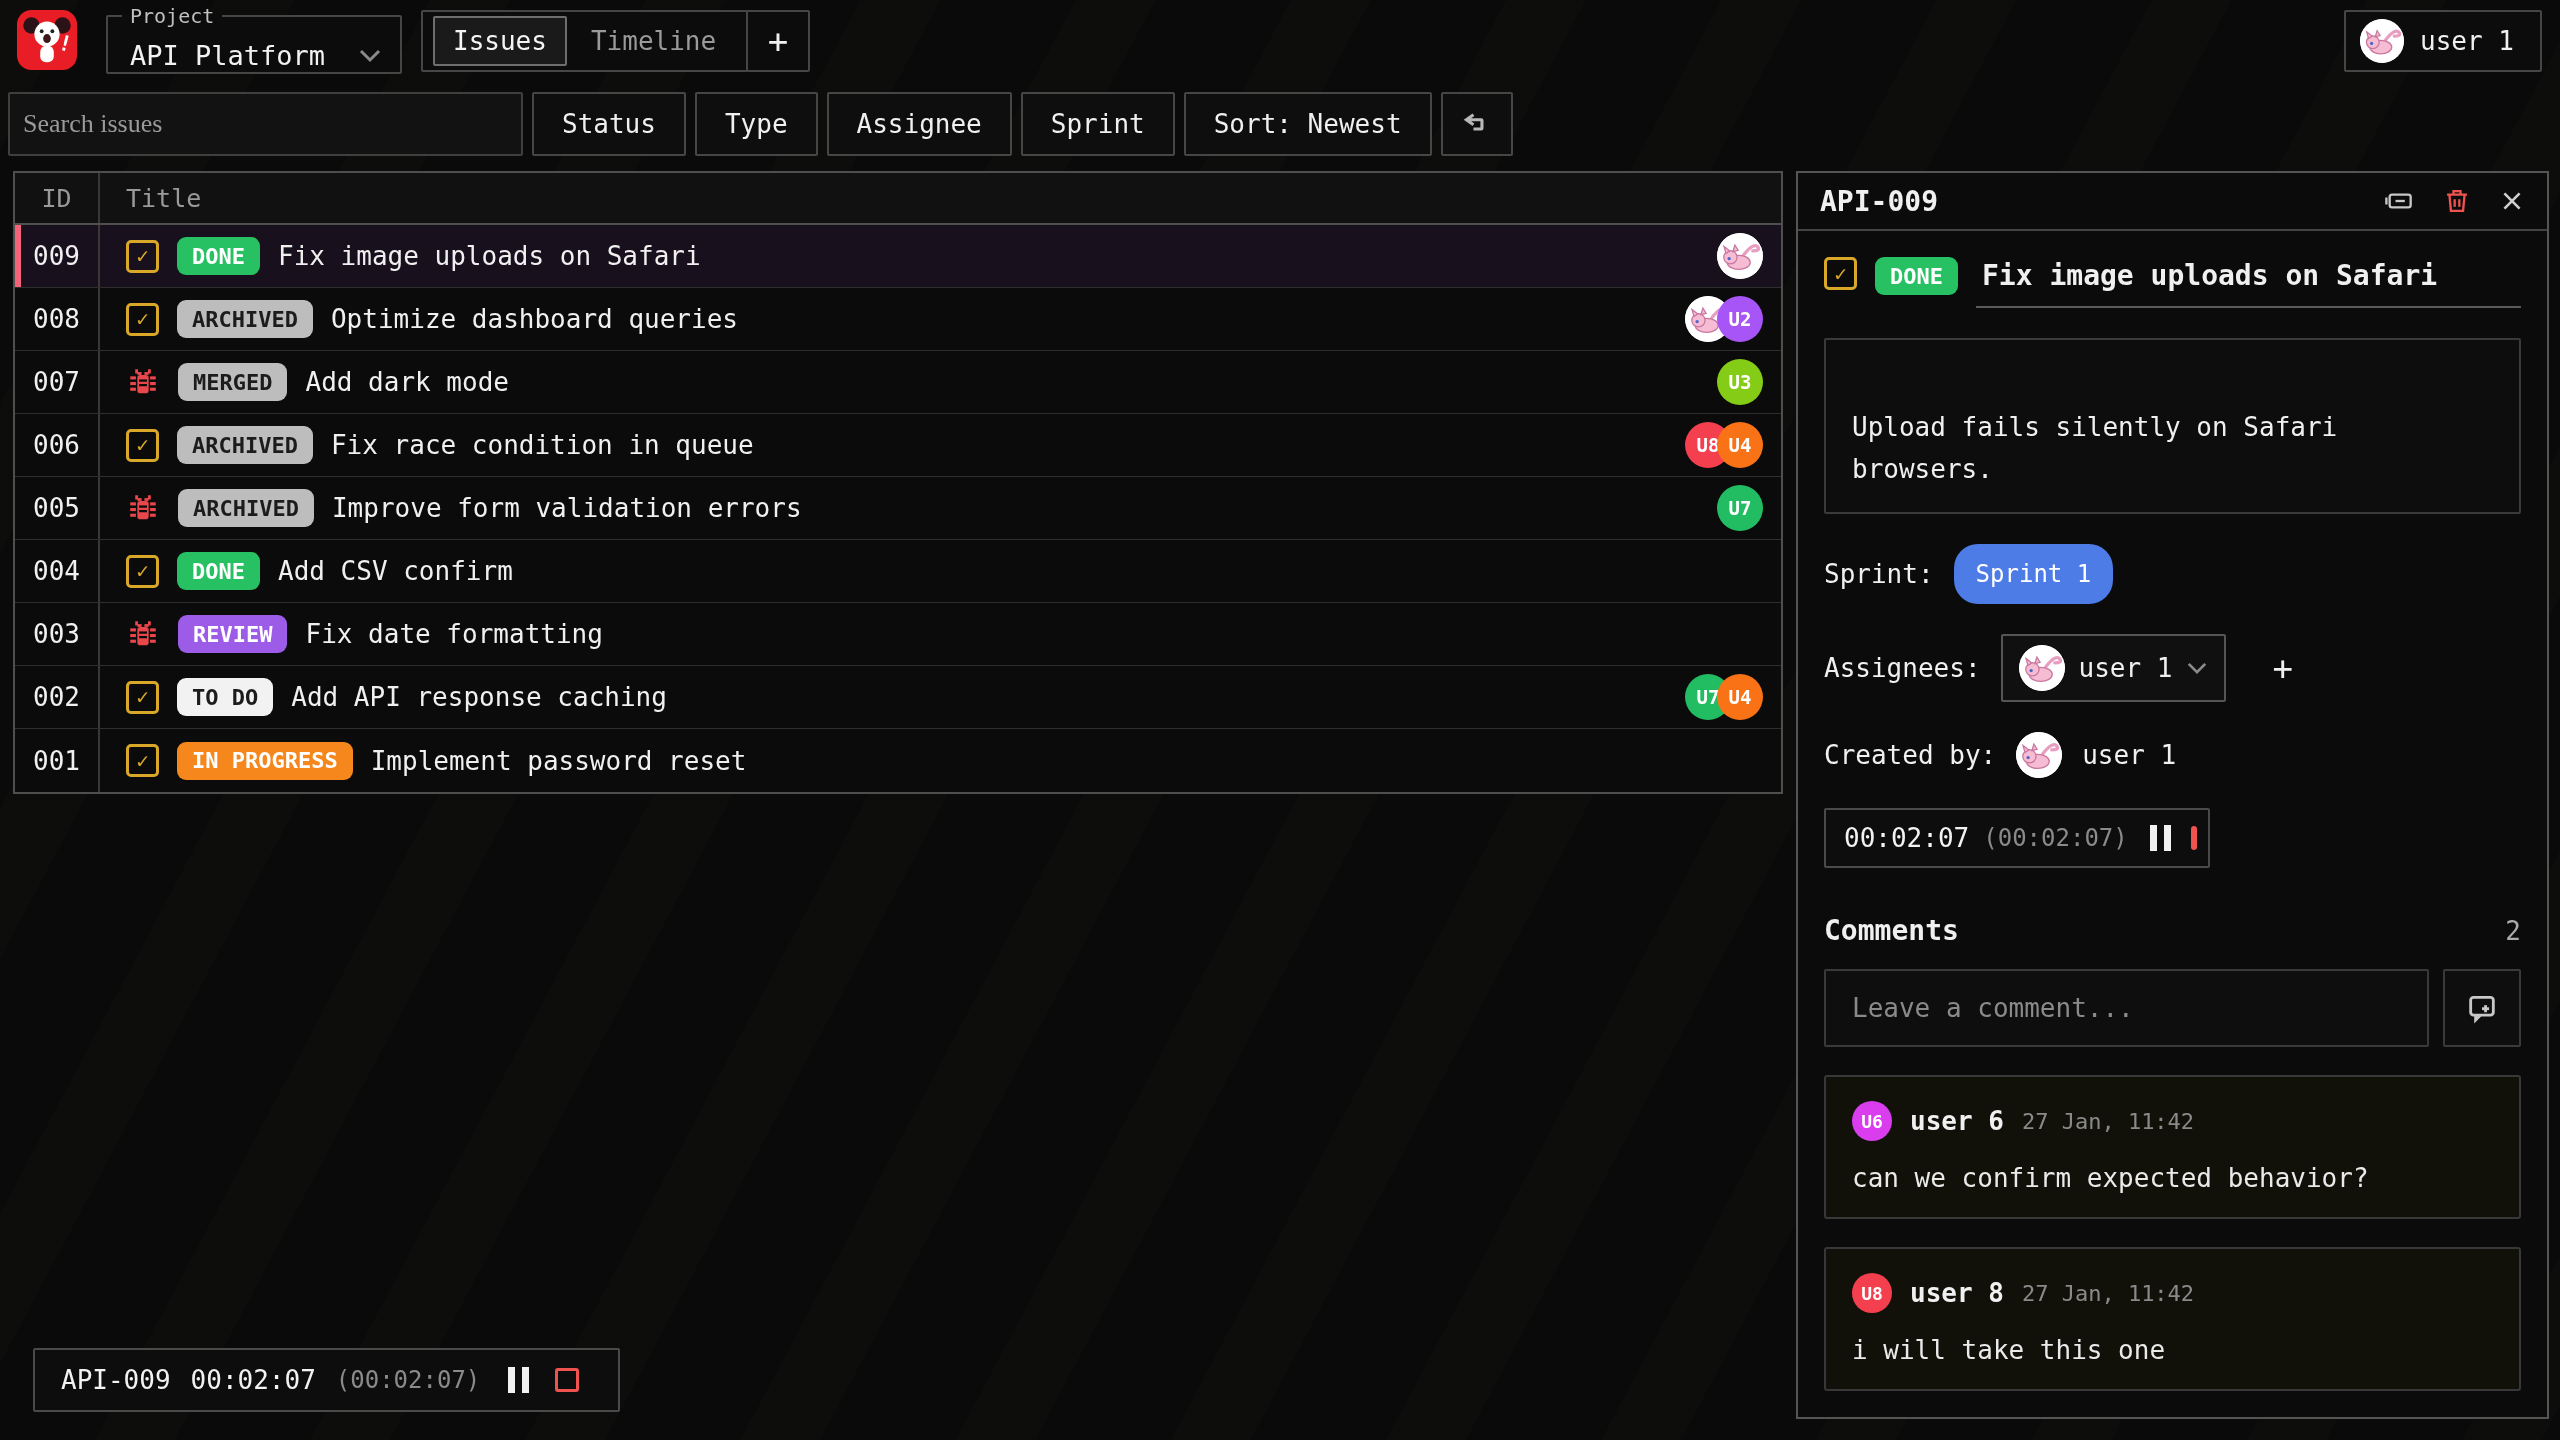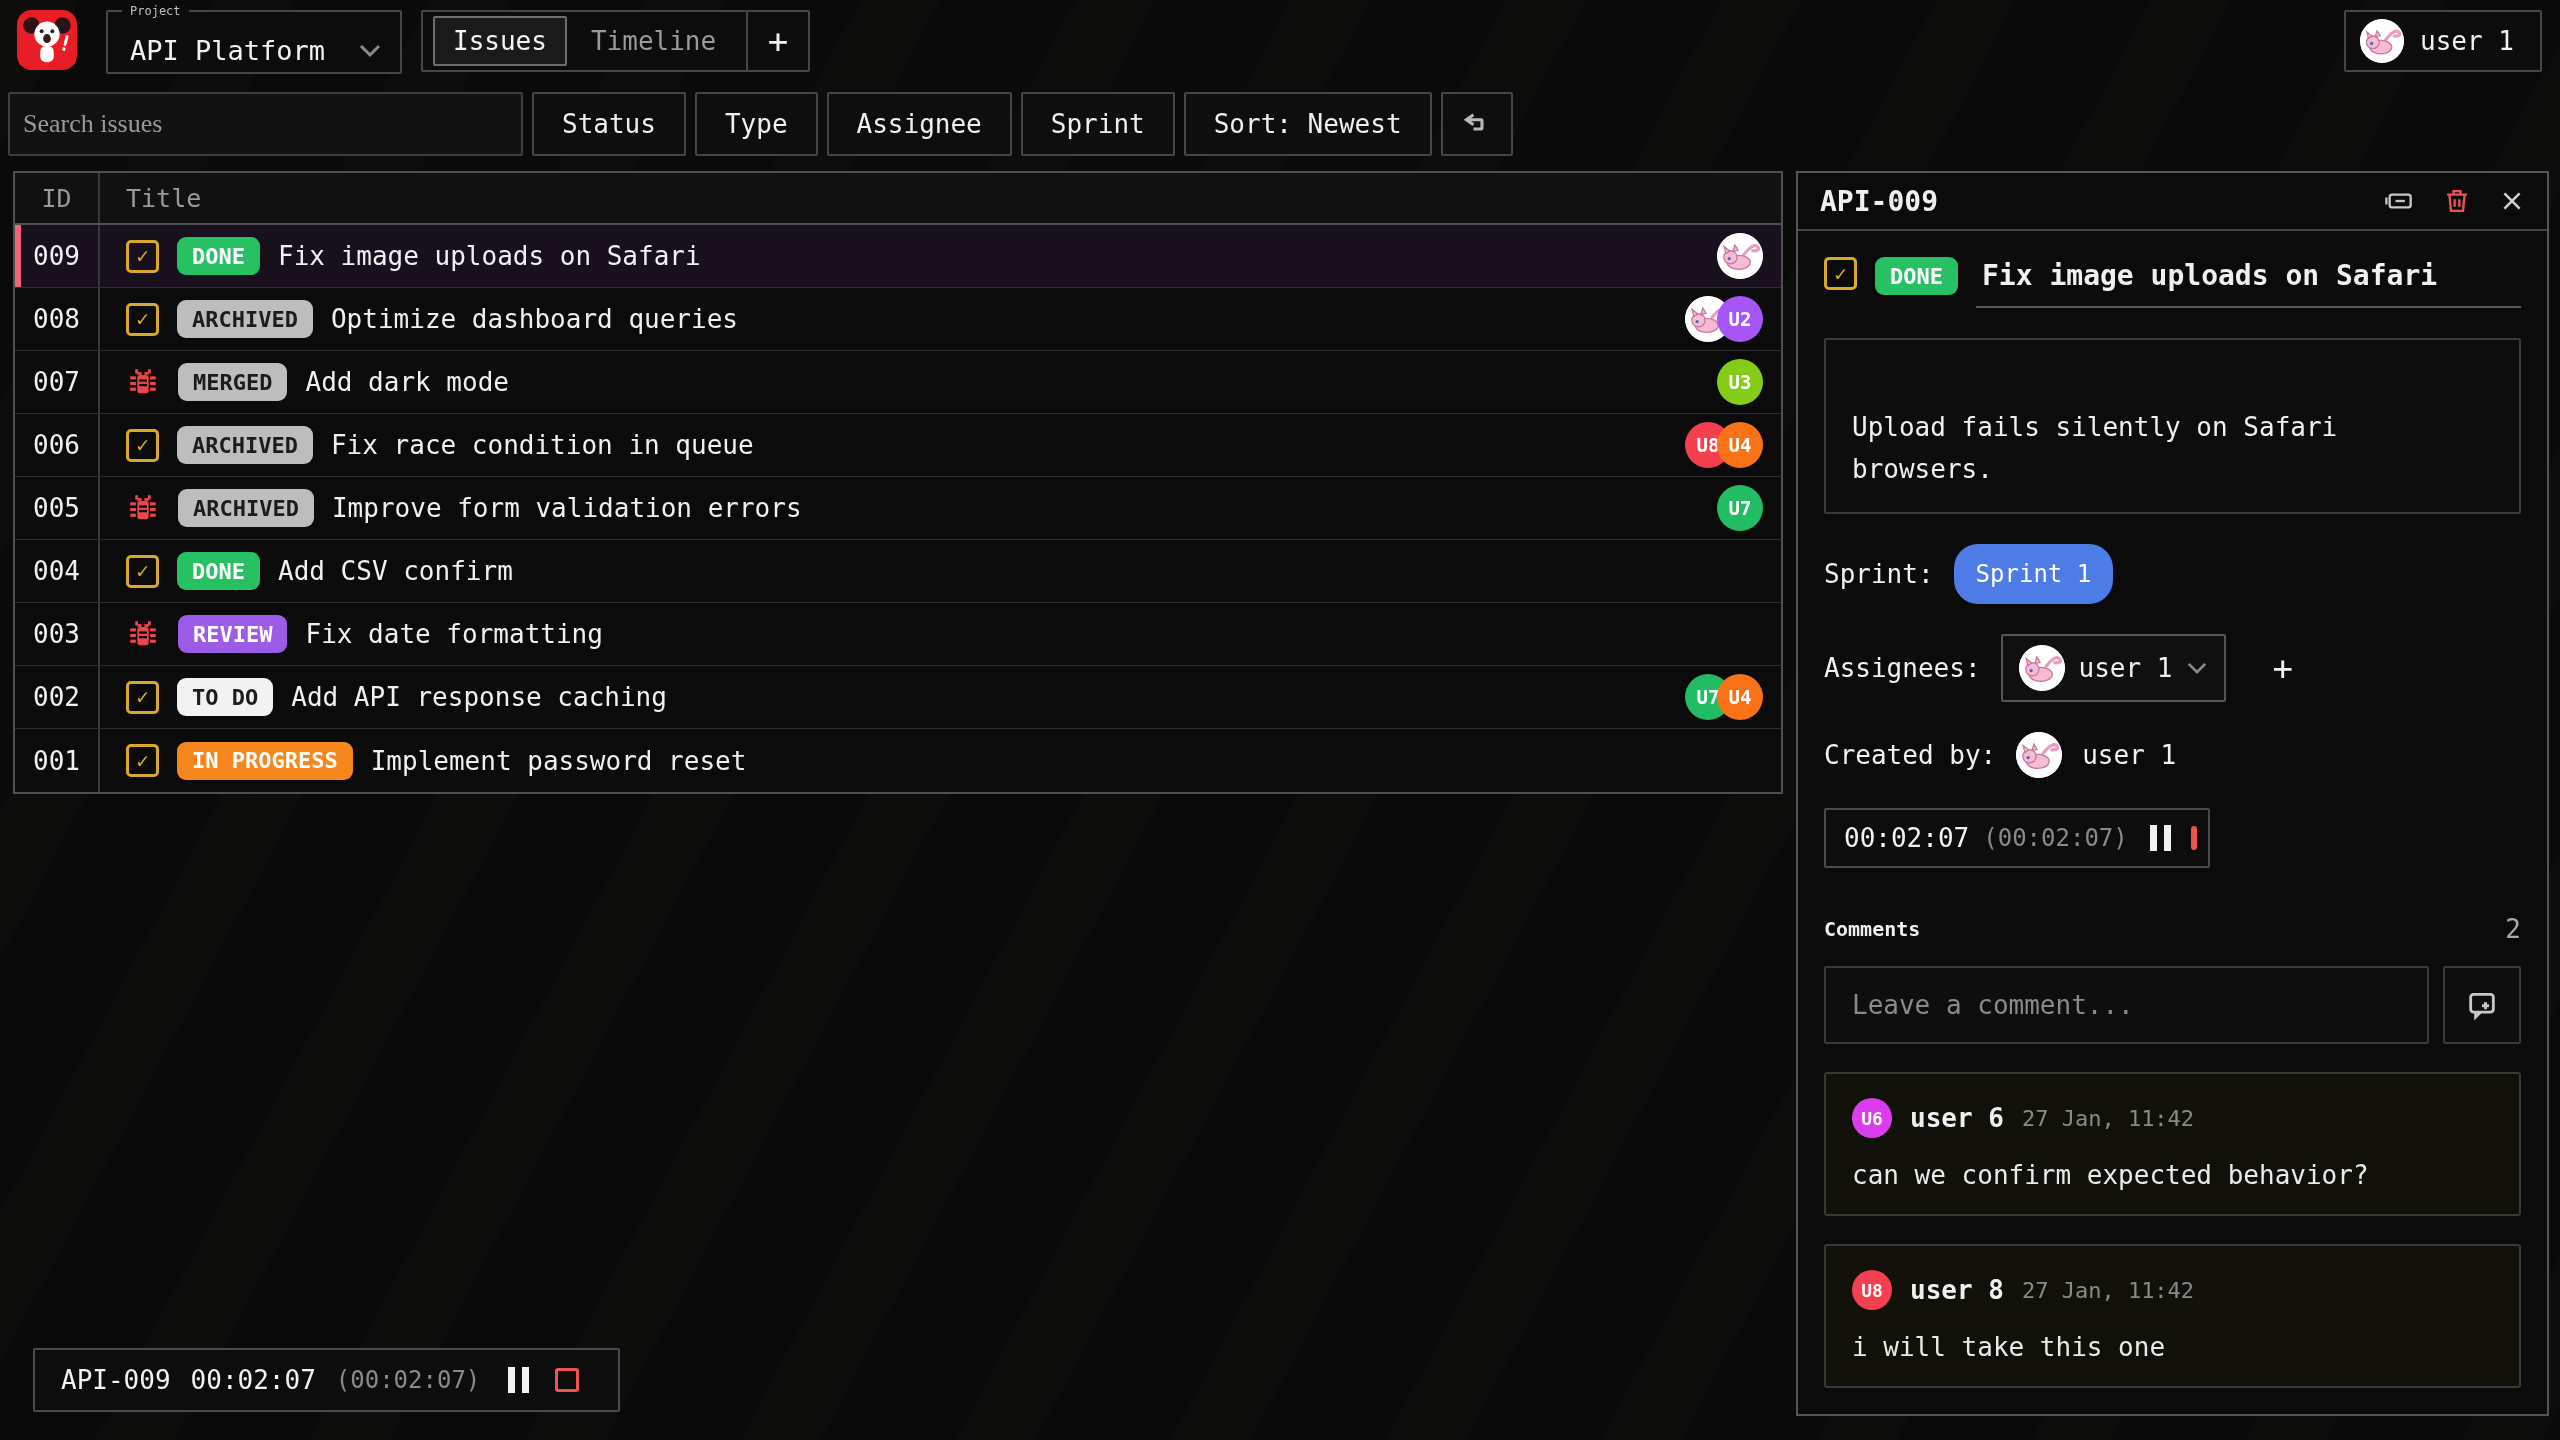--- a/index.html
+++ b/index.html
@@ -14,21 +14,21 @@
     background:#0a0a0a;
     background-image:repeating-linear-gradient(118deg, rgba(170,200,110,0.014) 0 70px, rgba(0,0,0,0) 70px 190px);
   }
   
   .logo { position:absolute; left:16px; top:9px; width:62px; height:62px; }
   .project-field {
     position:absolute; left:106px; top:4px; width:296px; height:70px;
     border:2px solid #464646; border-radius:2px; background:#0c0c0c;
     display:flex; align-items:center; justify-content:space-between; padding:10px 18px 0 22px;
   }
-  .project-field legend { font-size:12px; color:#c0c0c0; padding:0 8px; margin-left:-8px; }
+  .project-field legend { font-size:20px; color:#c0c0c0; padding:0 8px; margin-left:-8px; }
   .project-name { font-size:27px; color:#f2f2f2; }
   .tabs {
     position:absolute; left:421px; top:10px; height:62px;
     border:2px solid #464646; border-radius:2px; background:#0c0c0c;
     display:flex; align-items:center; padding:0 10px; gap:4px;
   }
   .tab { font-size:26px; padding:8px 18px; border-radius:2px; }
   .tab.active { color:#f5f5f5; border:2px solid #6e6e6e; background:#1a1a1a; }
   .tab.inactive { color:#9a9a9a; border:2px solid transparent; }
   .add-btn {
@@ -119,21 +119,21 @@
   .timer-box {
     margin-top:30px; border:2px solid #4a4a4a; background:#0d0d0d; border-radius:2px;
     width:386px; height:60px; display:flex; align-items:center; gap:14px; padding:0 18px;
   }
   .timer-elapsed { font-size:26px; color:#f2f2f2; }
   .timer-total { font-size:24px; color:#8a8a8a; }
   .pause-icon { display:flex; gap:7px; margin-left:8px; }
   .pause-icon i { display:block; width:7px; height:26px; background:#f2f2f2; }
   .stop-icon { width:24px; height:24px; border:3px solid var(--danger,#ef5350); border-radius:3px; margin-left:6px; }
   .comments-head { margin-top:46px; display:flex; align-items:center; }
-  .comments-title { font-size:20px; font-weight:bold; }
+  .comments-title { font-size:28px; font-weight:bold; }
   .comments-count { margin-left:auto; font-size:26px; color:#aaaaaa; }
   .comment-input-row { margin-top:22px; display:flex; gap:14px; }
   .comment-input {
     flex:1; height:78px; background:#0e0e0e; border:2px solid #3a3a3a; border-radius:2px;
     color:#e8e8e8; font-size:26px; padding:0 26px; font-family:inherit;
   }
   .comment-input::placeholder { color:#8a8a8a; }
   .comment-submit {
     width:78px; height:78px; flex:none; background:#0e0e0e; border:2px solid #3a3a3a; border-radius:2px;
     display:flex; align-items:center; justify-content:center; cursor:pointer;

